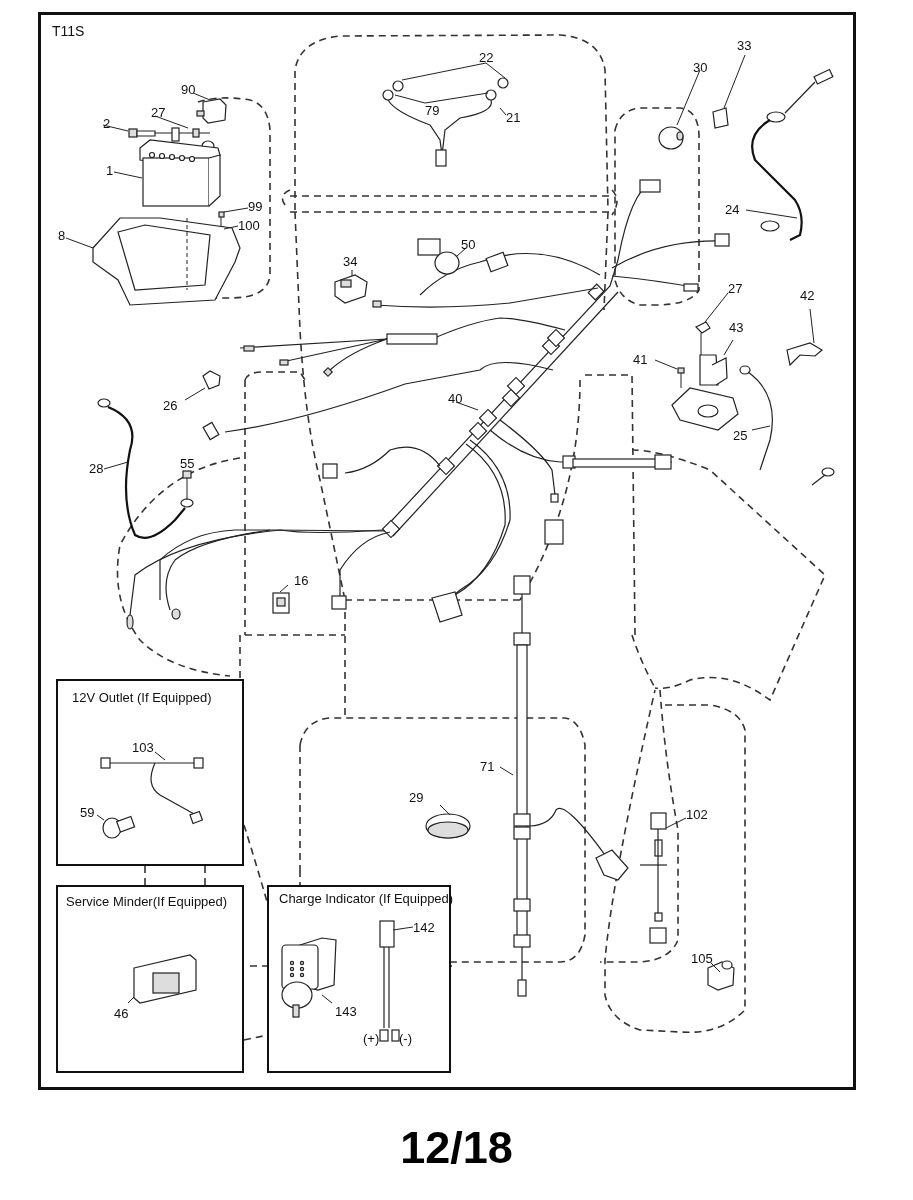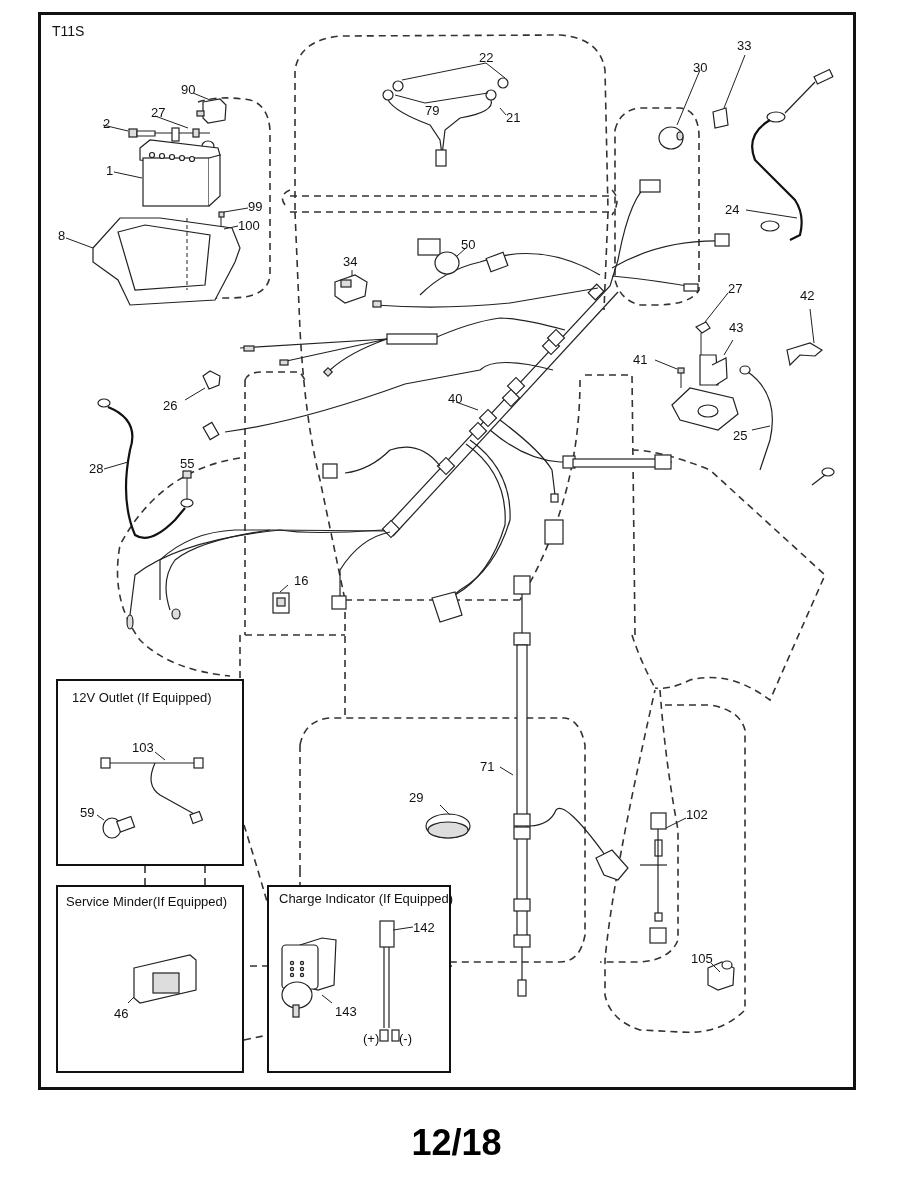--- a/index.html
+++ b/index.html
@@ -9,21 +9,21 @@
   .lbl{font-family:"Liberation Sans",sans-serif;font-size:13px;fill:#111;}
   .code{font-family:"Liberation Sans",sans-serif;font-size:14px;fill:#111;}
   .boxtitle{font-family:"Liberation Sans",sans-serif;font-size:13px;fill:#111;}
   .dash{fill:none;stroke:#333;stroke-width:1.6;stroke-dasharray:7 5;}
   .wire{fill:none;stroke:#222;stroke-width:1.2;}
   .wireb{fill:none;stroke:#111;stroke-width:2.2;}
   .part{fill:#fff;stroke:#222;stroke-width:1.2;}
   .partg{fill:#ddd;stroke:#222;stroke-width:1.2;}
   .lead{stroke:#222;stroke-width:1;fill:none;}
   .inset{fill:#fff;stroke:#111;stroke-width:2;}
-  #pagenum{position:absolute;left:0;width:913px;top:1122px;text-align:center;font-family:"Liberation Sans",sans-serif;font-weight:bold;font-size:36px;color:#000;}
+  #pagenum{position:absolute;left:0;width:913px;top:1122px;text-align:center;font-family:"Liberation Sans",sans-serif;font-weight:bold;font-size:45px;color:#000;}
 </style>
 </head>
 <body>
 
 <div id="frame"></div>
 
 <svg id="diagram" viewBox="0 0 913 1200">
 
   <text class="code" x="52" y="36">T11S</text>
 

